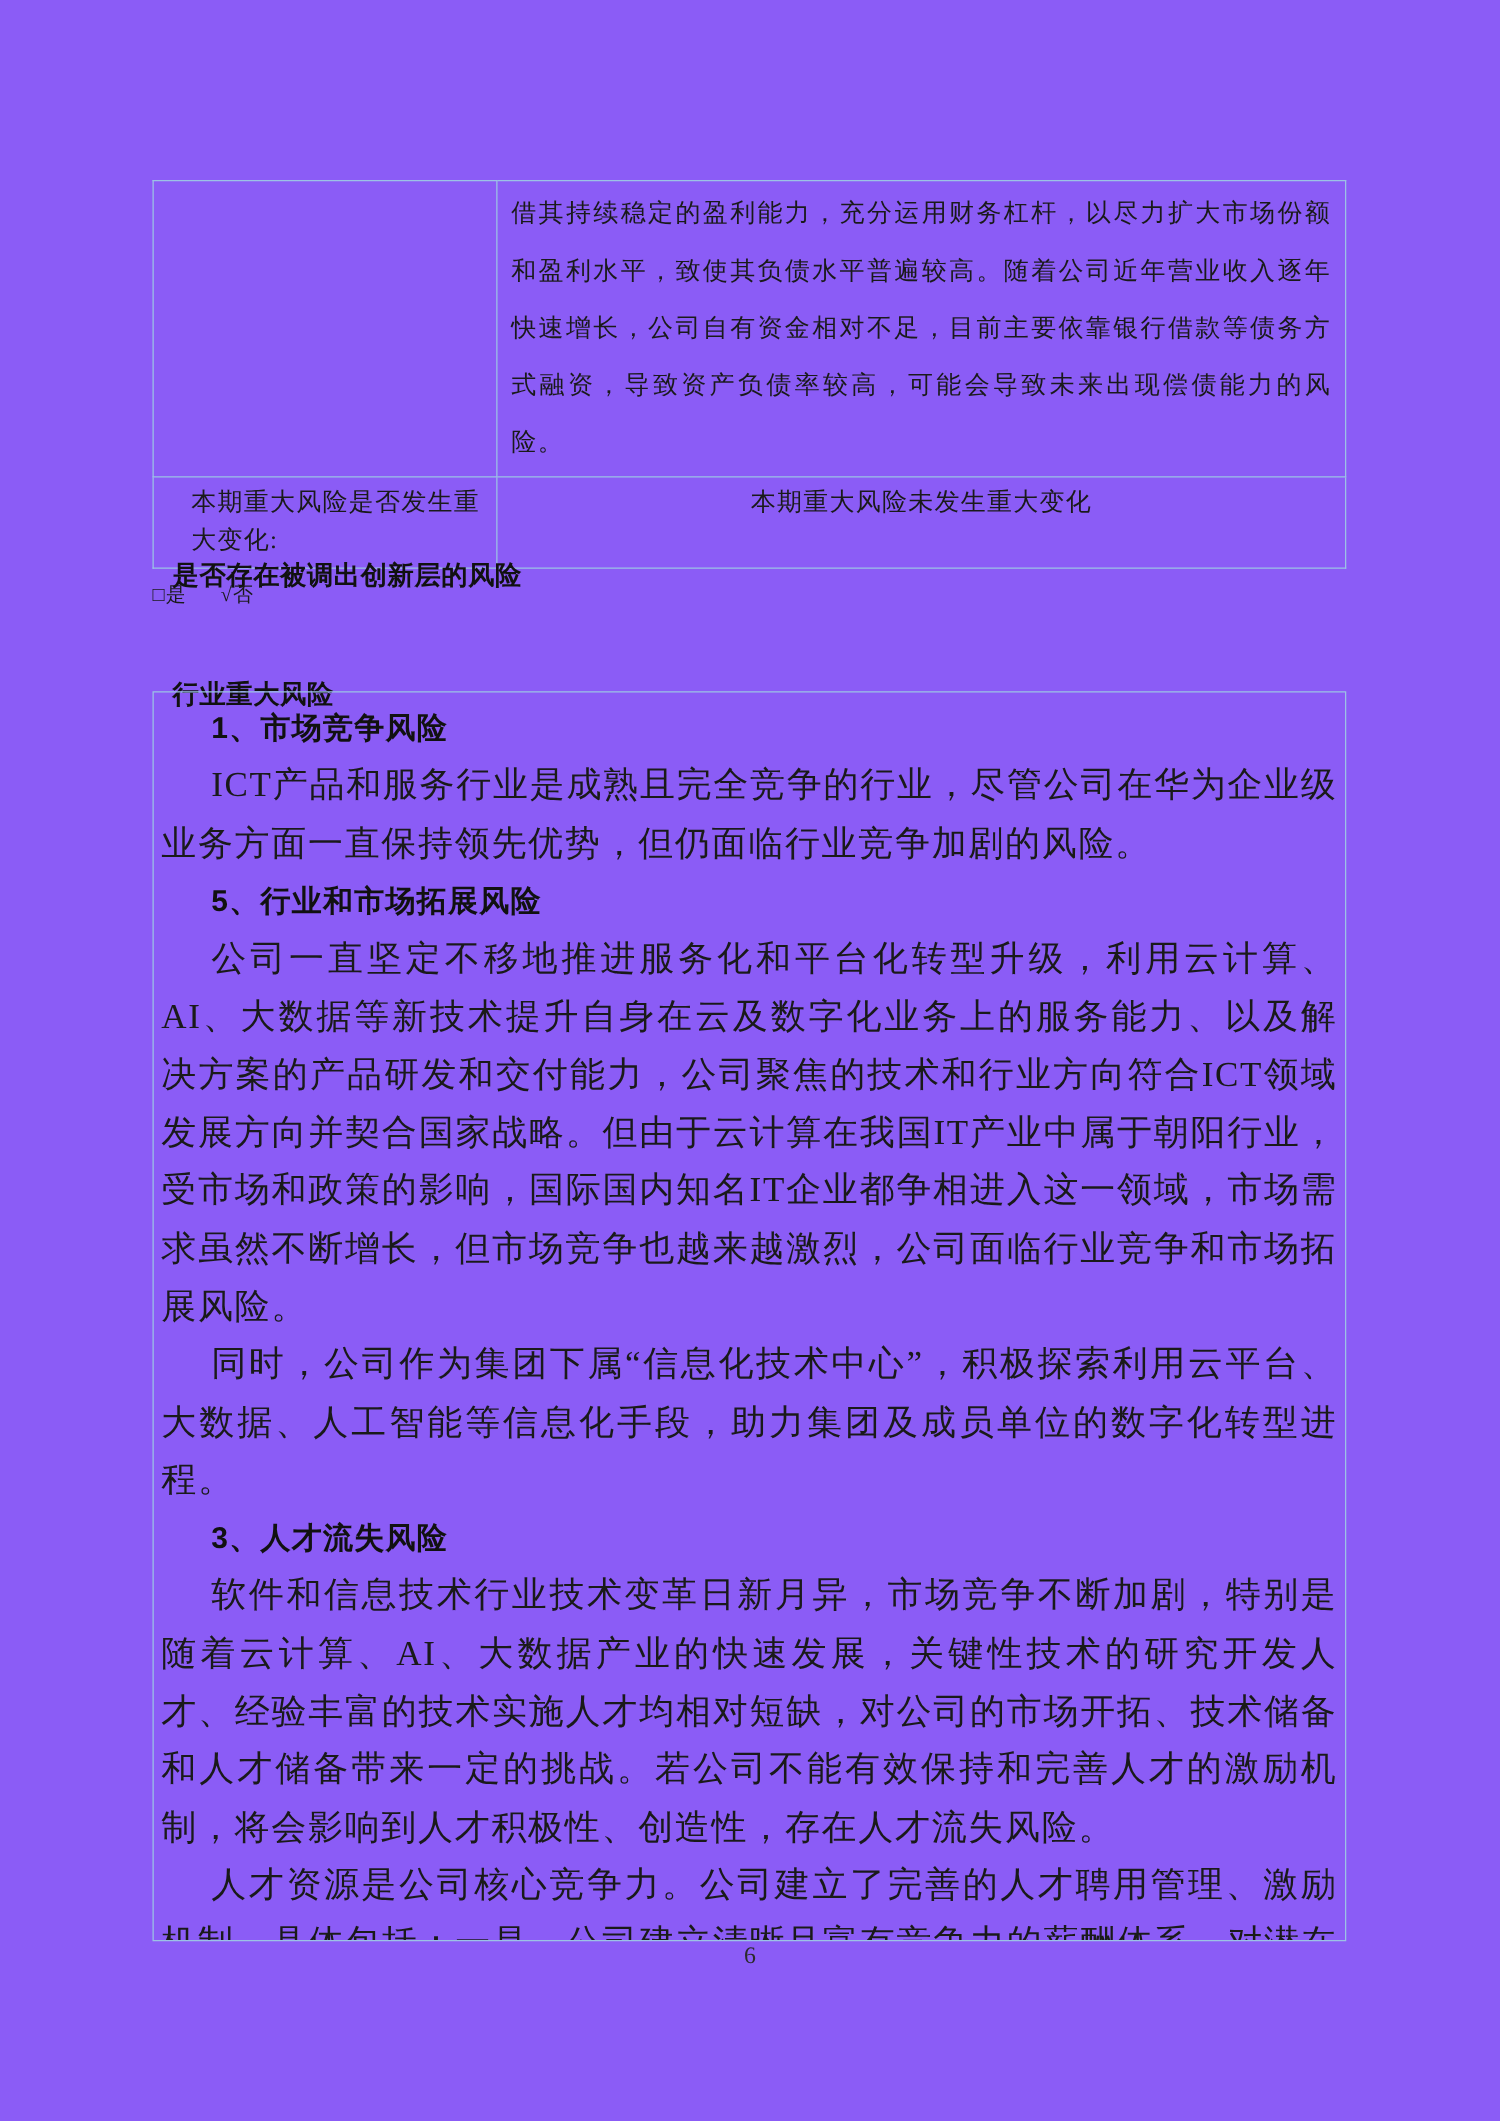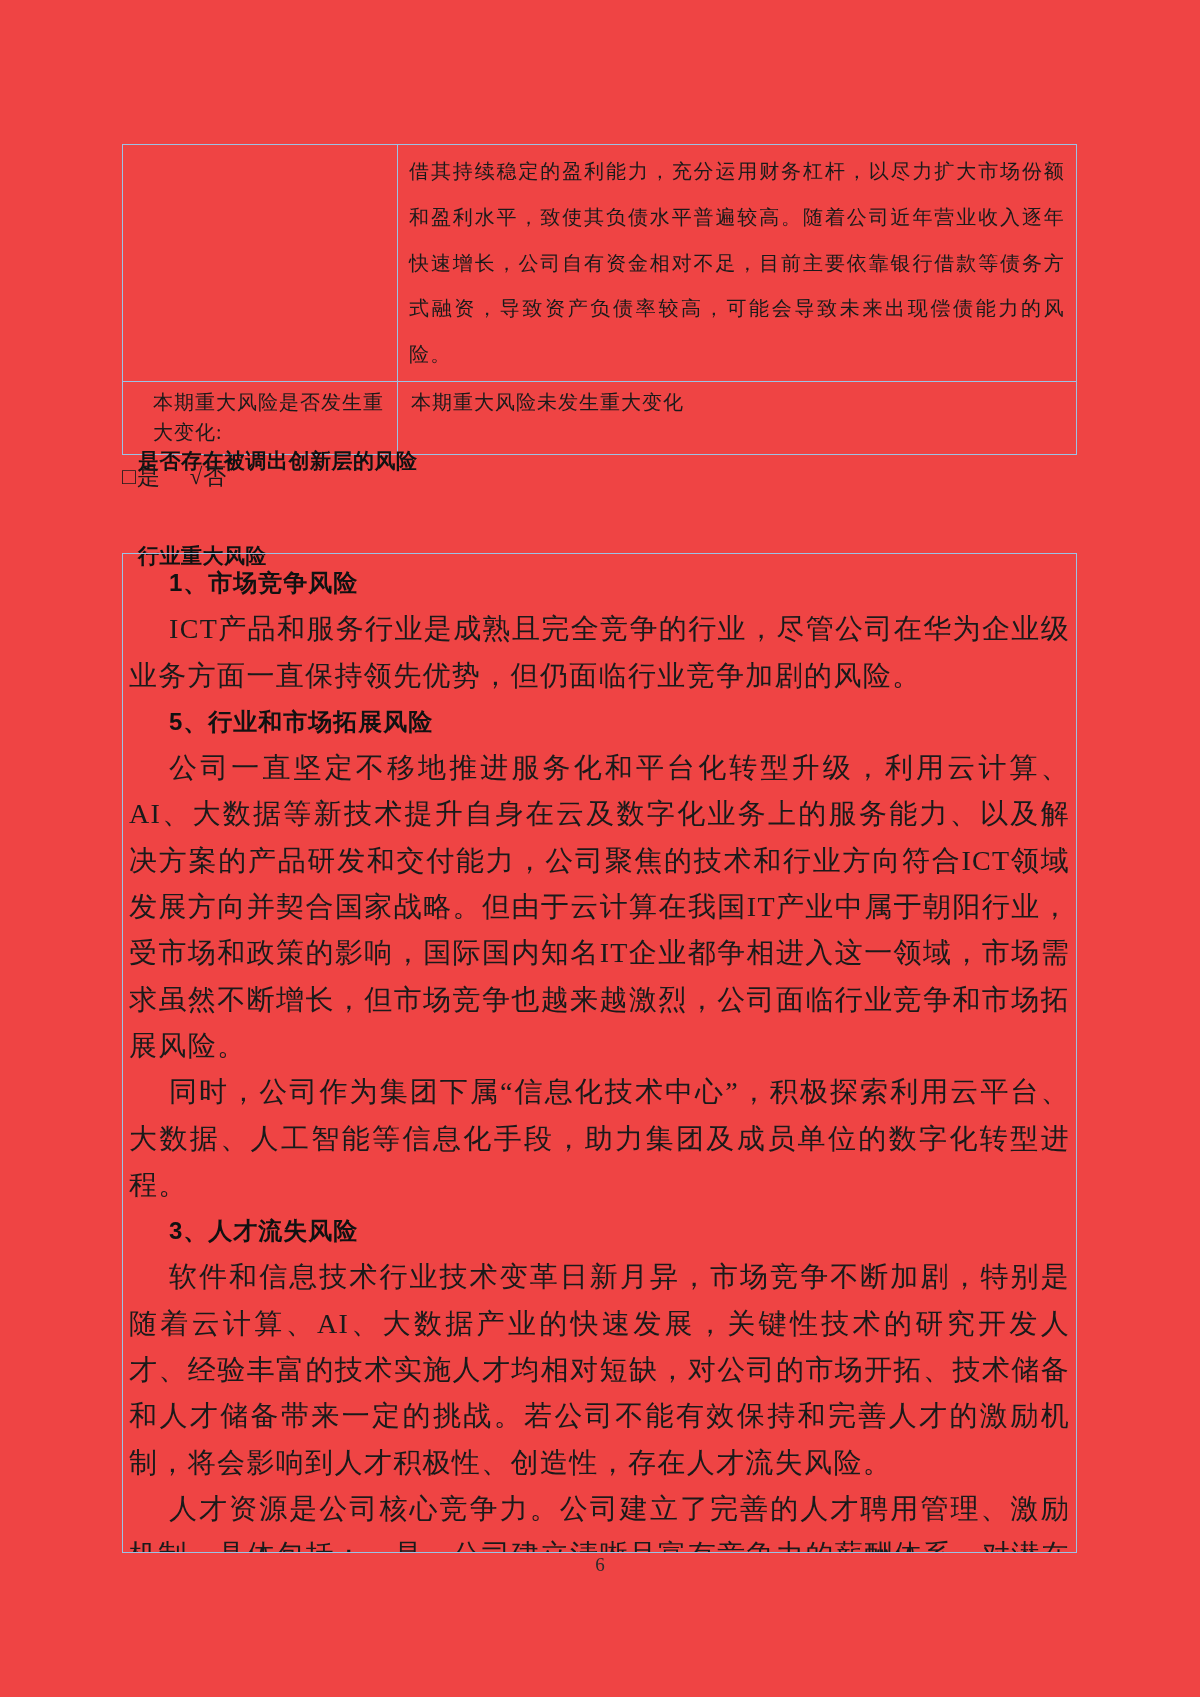--- a/index.html
+++ b/index.html
@@ -1,36 +1,36 @@
 <!DOCTYPE html>
 <html><head>
 <meta charset="utf-8">
 <style>
   html,body{margin:0;padding:0;background:#ffffff;}
-  .page{position:relative;width:1200px;height:1697px;background:#ef4444;overflow:hidden;
+  .page{position:relative;width:1200px;height:1697px;background:#8b5cf6;overflow:hidden;
         font-family:"Liberation Serif",serif;color:#1a1a1a;}
 
   
   table.risk-table{position:absolute;left:122px;top:144px;width:955px;
         border-collapse:collapse;table-layout:fixed;}
   .risk-table td{border:1.5px solid #9cc2e5;vertical-align:top;
         font-size:20px;color:#1a1a1a;box-sizing:border-box;}
   .risk-table .col-label{width:275px;}
   .cell-cont{line-height:45.8px;text-align:justify;letter-spacing:1.2px;
         padding:3px 10px 2px 10px;}
-  .cell-sm{line-height:30px;padding:4px 12px 6px 12px;letter-spacing:1px;}
+  .cell-sm{line-height:30px;padding:4px 12px 6px 12px;letter-spacing:1px;text-align:center;}
   .cell-sm.just{text-align:justify;margin-left:17px;}
 
   
   .h-bold{position:absolute;left:122px;margin:16px;
         font-family:"Liberation Sans",sans-serif;font-weight:700;
         font-size:21px;line-height:28px;color:#111111;letter-spacing:0.5px;}
   #h-innov{top:431px;}
   #h-industry{top:526px;}
-  .options{position:absolute;left:122px;top:462px;font-size:23px;line-height:30px;
+  .options{position:absolute;left:122px;top:462px;font-size:16px;line-height:30px;
         color:#1a1a1a;letter-spacing:1px;}
   .options .opt{margin-right:22px;}
 
   
   .risk-box{position:absolute;left:122px;top:553px;width:955px;height:1000px;
         box-sizing:border-box;border:1.5px solid #9cc2e5;
         padding:6px 6px 0 6px;overflow:hidden;}
   .risk-box h4{margin:0;font-family:"Liberation Sans",sans-serif;font-weight:700;
         font-size:24px;line-height:46.3px;text-indent:40px;letter-spacing:1px;color:#111111;}
   .risk-box p{margin:0;font-size:28px;line-height:46.3px;text-align:justify;

